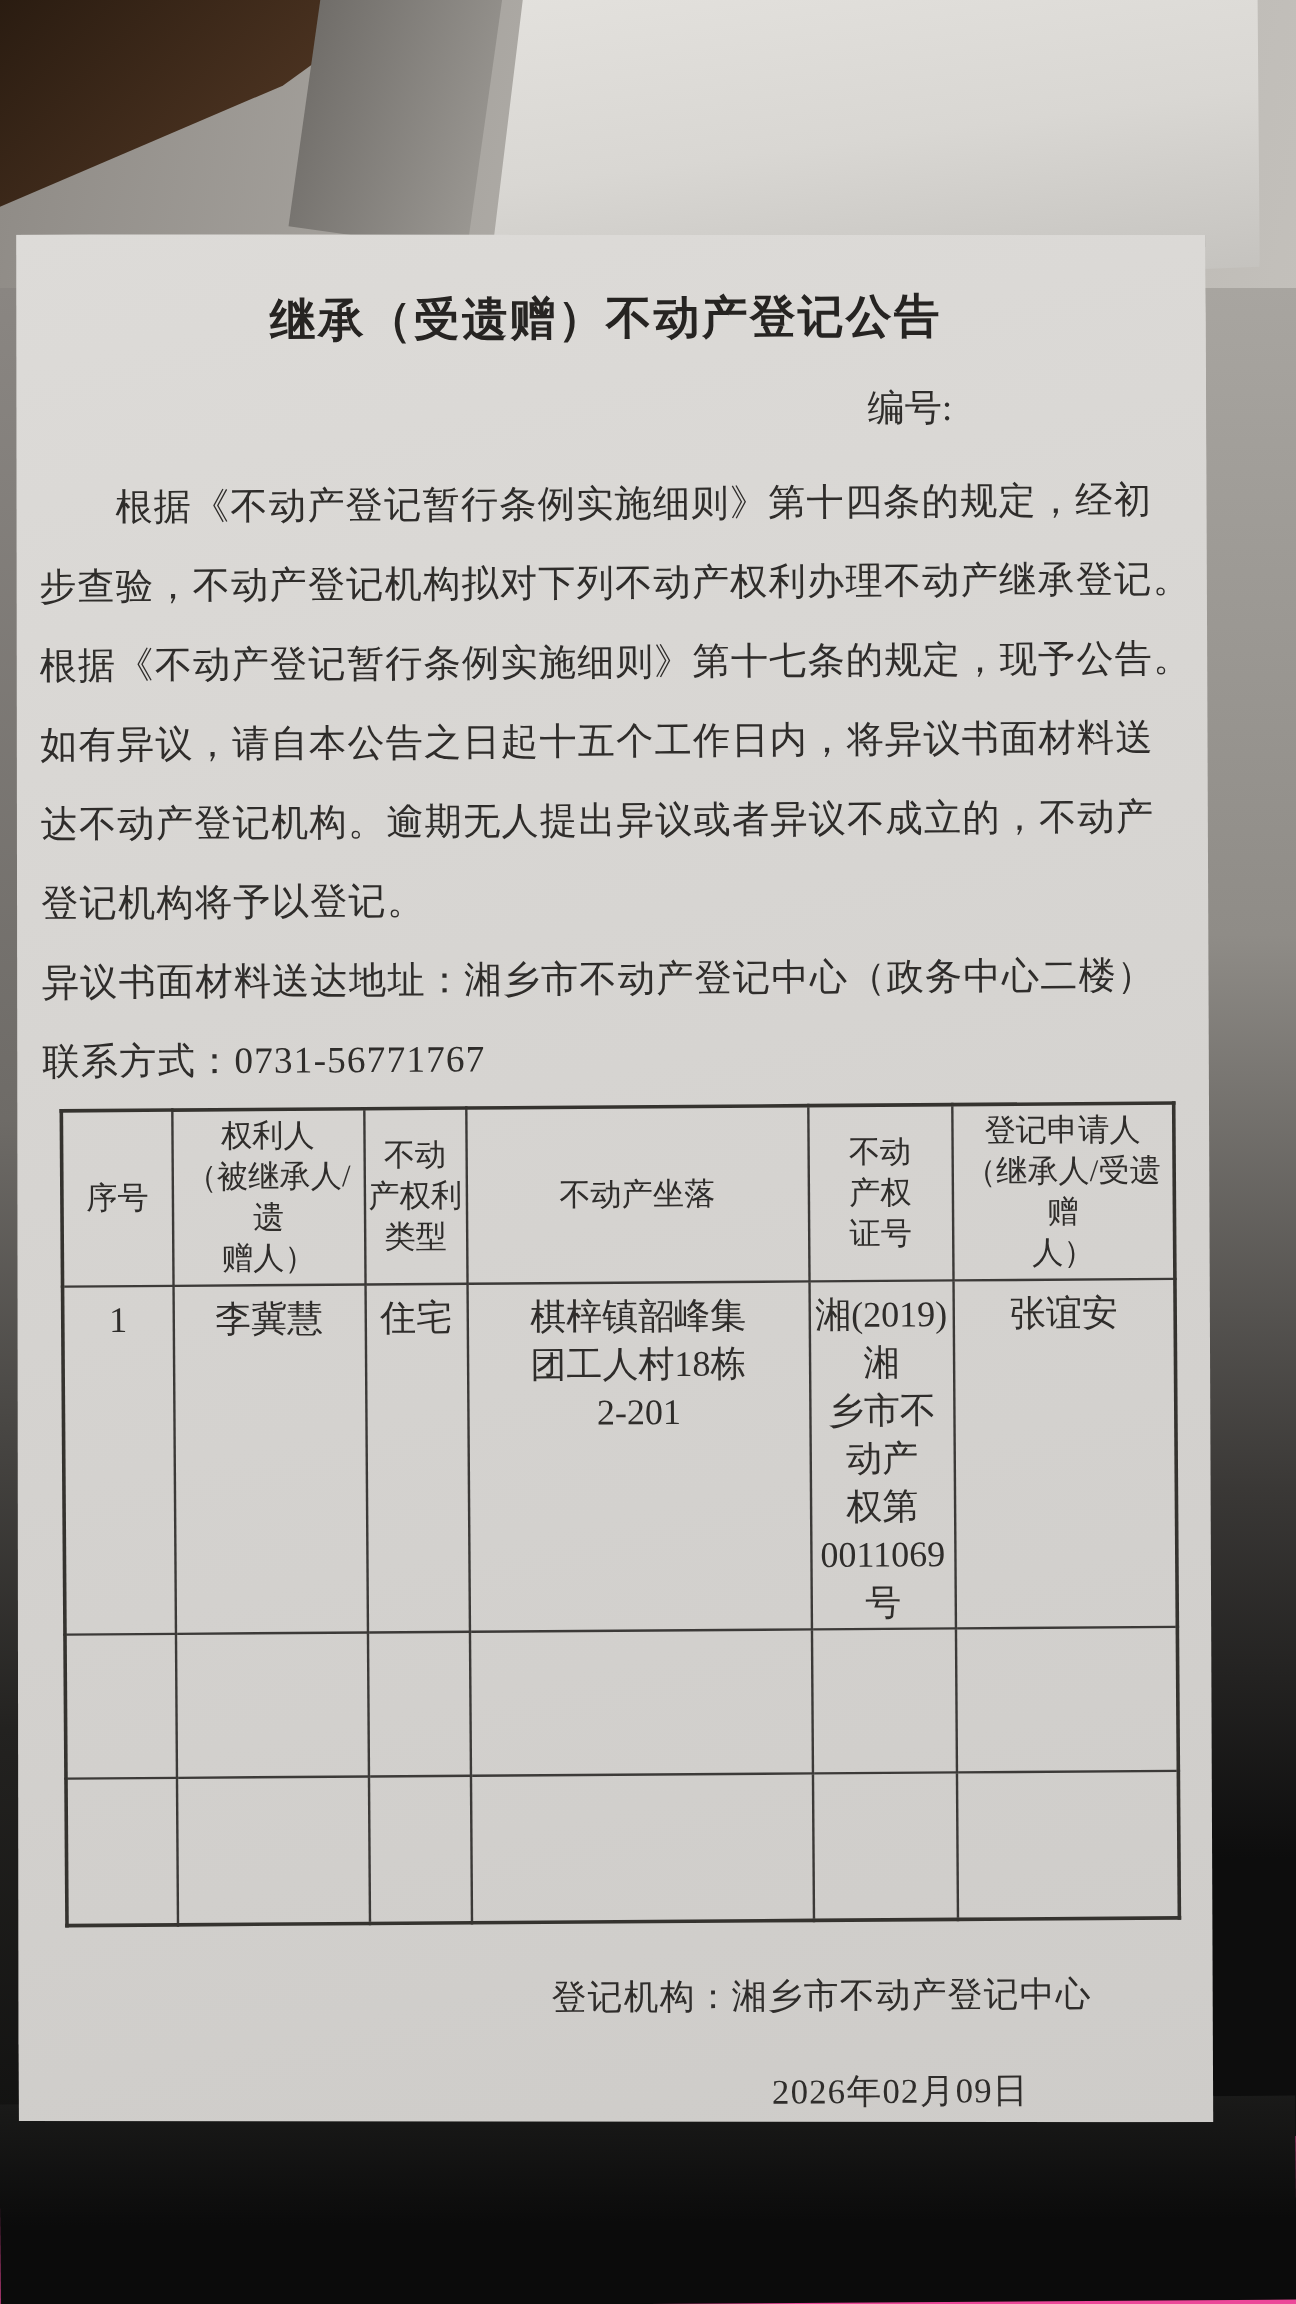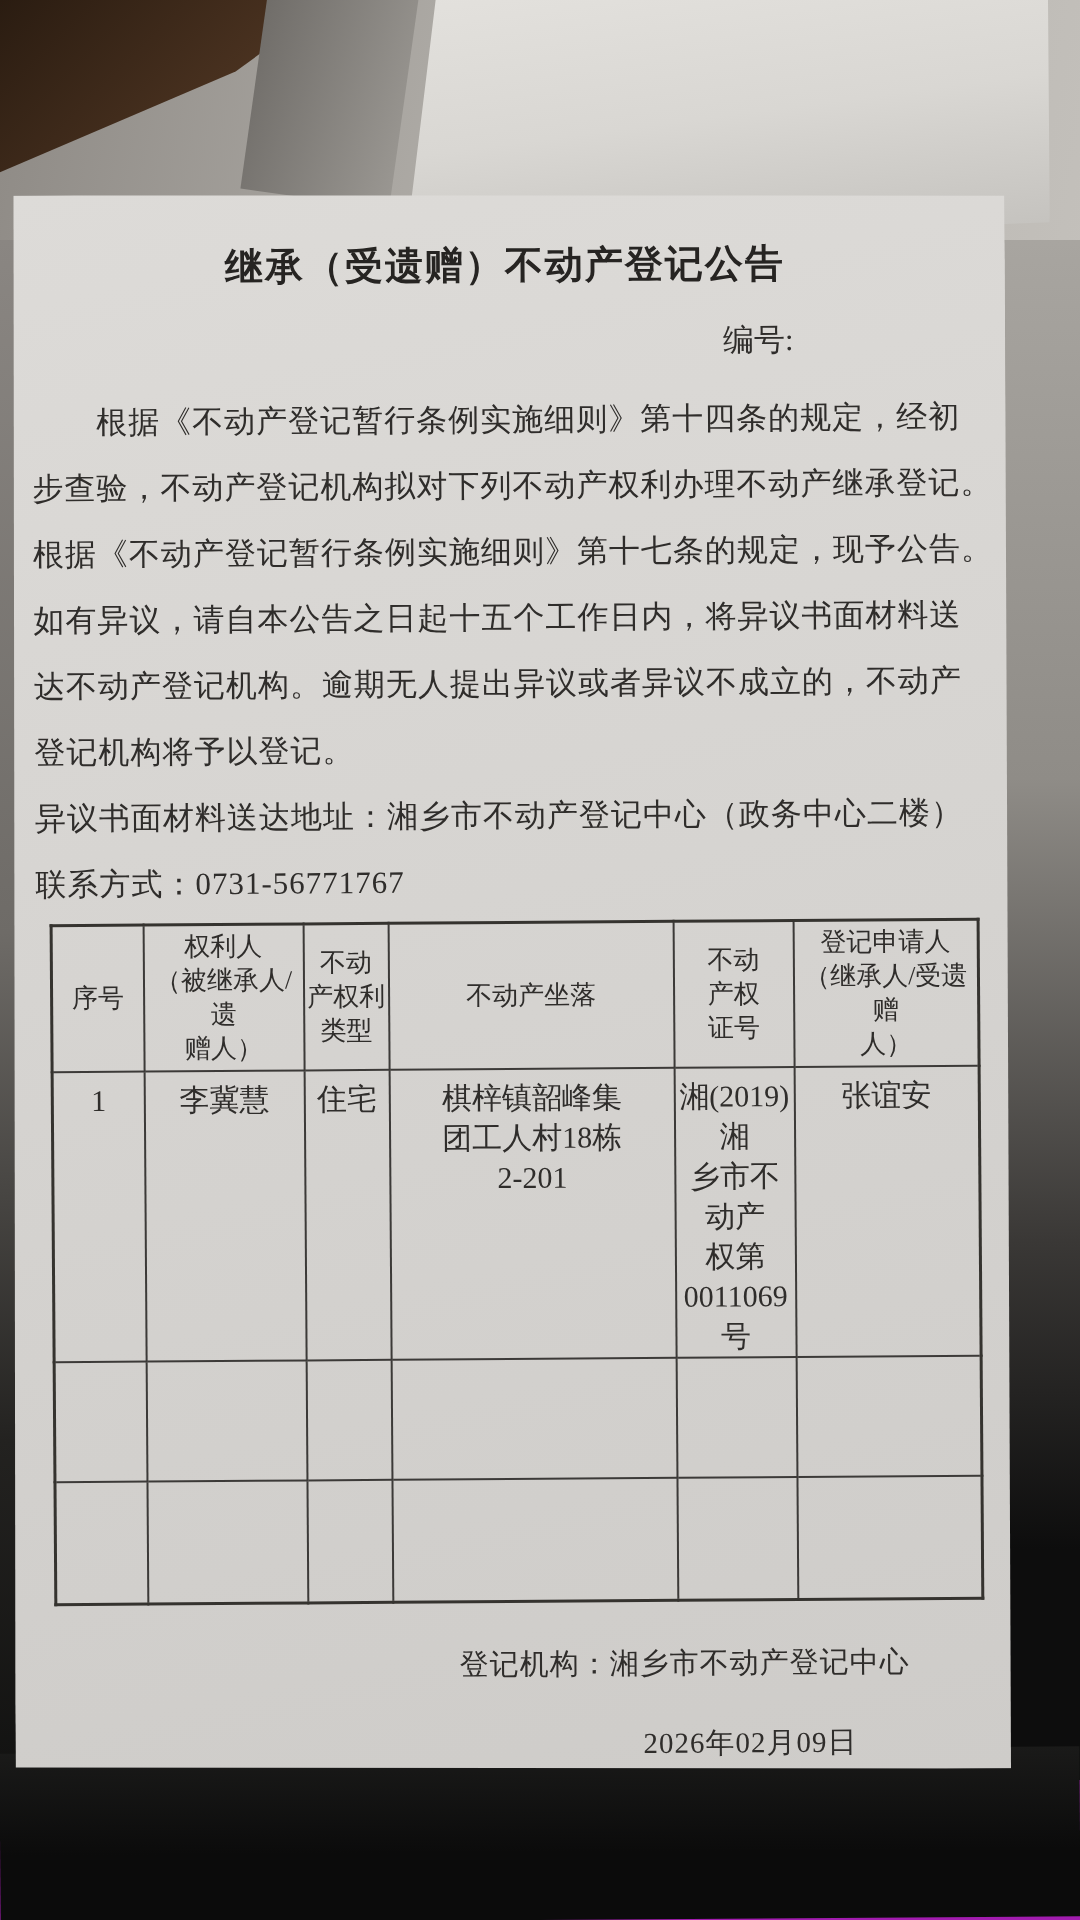--- a/index.html
+++ b/index.html
@@ -1,21 +1,21 @@
 <!DOCTYPE html>
 <html><head>
 <meta charset="utf-8">
 <style>
   html,body{margin:0;padding:0;}
   body{
     width:1080px;height:1920px;overflow:hidden;
     background:#0c0c0c;
     font-family:"Liberation Serif","DejaVu Serif",serif;
   }
-  .scene{position:relative;width:1080px;height:1920px;overflow:hidden;background:#a21caf;}
+  .scene{position:relative;width:1080px;height:1920px;overflow:hidden;background:#ec4899;}
 
   
   .bg-top{
     position:absolute;left:0;top:0;width:1080px;height:330px;z-index:1;
     background:linear-gradient(100deg,#8e8a85 0%,#aSomething 0%,#b0ada8 45%,#c3c0bb 100%);
     background:linear-gradient(100deg,#8e8a85 0%,#b0ada8 45%,#c3c0bb 100%);
   }
   .bg-wood{
     position:absolute;left:0;top:0;width:380px;height:210px;z-index:2;
     background:linear-gradient(135deg,#2a1c11 0%,#4a3220 55%,#5d452c 100%);

